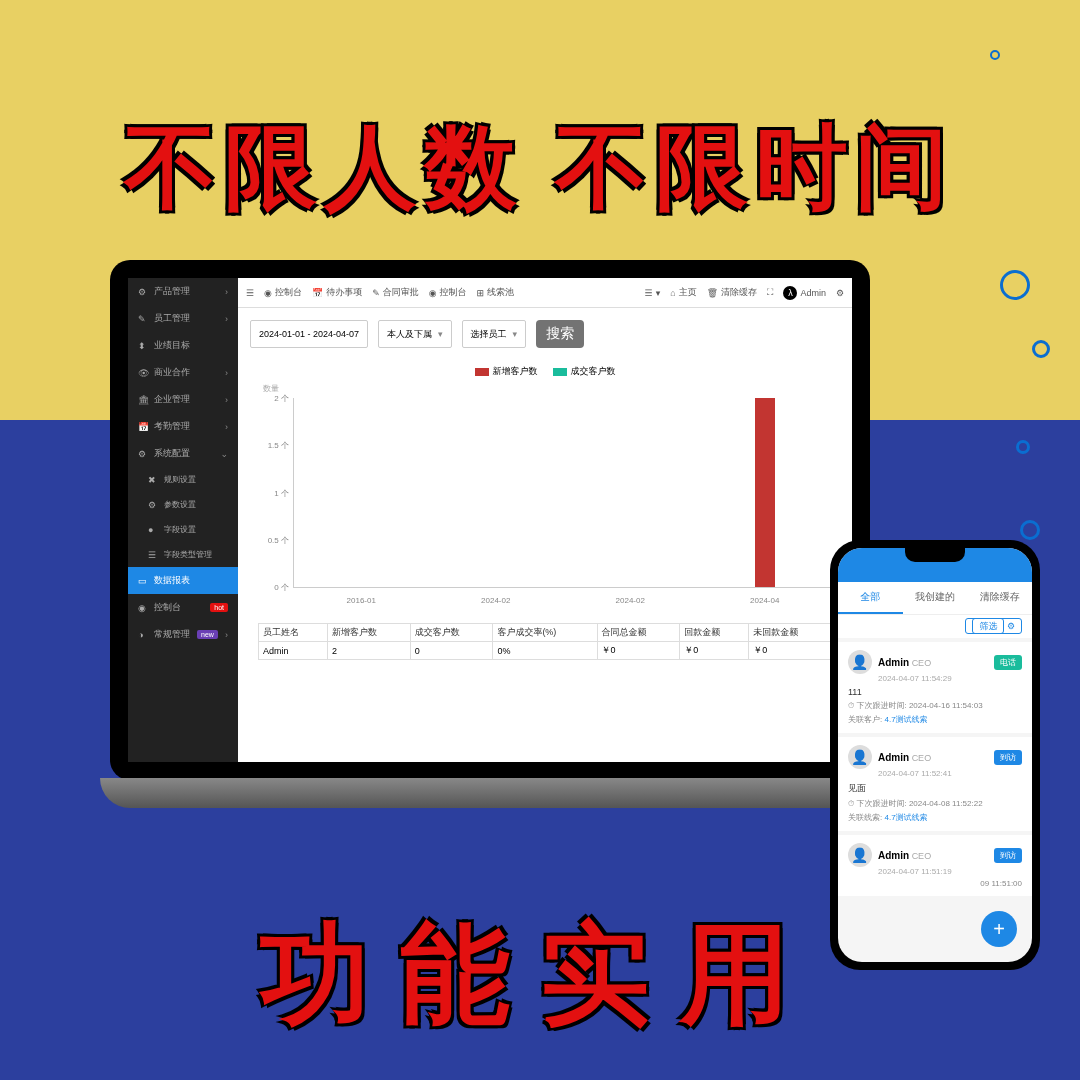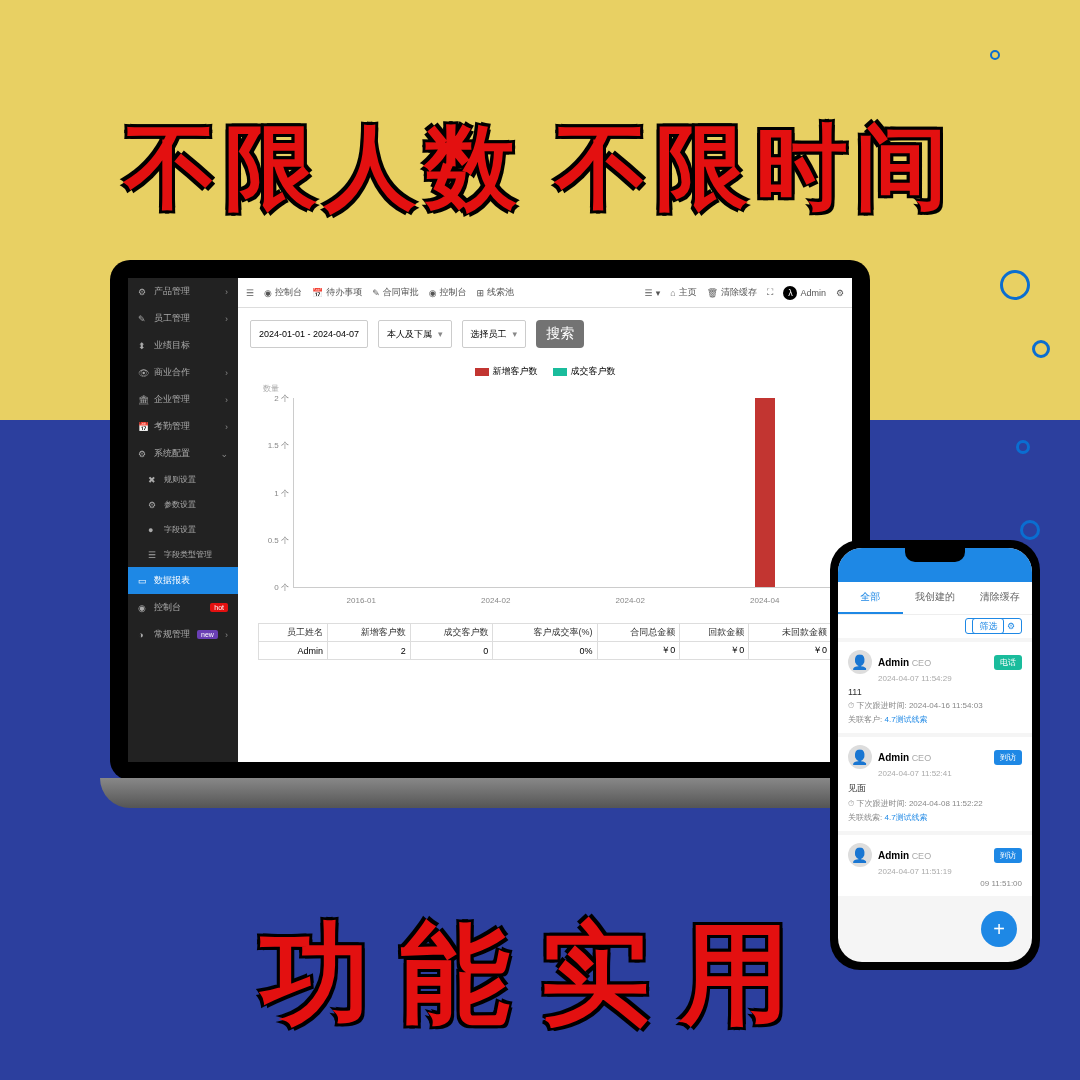--- a/index.html
+++ b/index.html
@@ -38,21 +38,21 @@
 .legend{text-align:center;font-size:9px;display:flex;justify-content:center;gap:15px;padding:5px}
 .legend-item{display:flex;align-items:center;gap:4px}
 .legend-swatch{width:14px;height:8px}
 .chart-area{padding:10px 20px;height:230px;position:relative}
 .chart-ylabel{position:absolute;left:25px;top:0;font-size:8px;color:#aaa}
 .chart-grid{position:absolute;left:55px;right:20px;top:15px;bottom:25px;border-left:1px solid #ccc;border-bottom:1px solid #ccc}
 .ytick{position:absolute;left:-30px;font-size:8px;color:#888;width:25px;text-align:right}
 .xtick{position:absolute;bottom:-18px;font-size:8px;color:#888;transform:translateX(-50%)}
 .bar{position:absolute;width:20px;background:#c23531}
 .table{margin:10px 20px;border-collapse:collapse;width:calc(100% - 40px);font-size:9px}
-.table th,.table td{border:1px solid #ddd;padding:2px 4px;text-align:right}
+.table th,.table td{border:1px solid #ddd;padding:2px 4px;text-align:left}
 .table th{color:#333;font-weight:normal}
 .phone{position:absolute;top:540px;right:40px;width:210px;height:430px;background:#000;border-radius:30px;padding:8px;z-index:10}
 .phone-screen{width:100%;height:100%;background:#f5f5f5;border-radius:24px;overflow:hidden;display:flex;flex-direction:column}
 .phone-notch{position:absolute;top:8px;left:50%;transform:translateX(-50%);width:60px;height:14px;background:#000;border-radius:0 0 10px 10px;z-index:2}
 .phone-header{height:34px;background:#1e88e5}
 .phone-tabs{display:flex;background:#fff;border-bottom:1px solid #eee}
 .phone-tab{flex:1;text-align:center;padding:8px 0;font-size:10px;color:#666;cursor:pointer}
 .phone-tab.active{color:#1e88e5;border-bottom:2px solid #1e88e5}
 .phone-filter{text-align:right;padding:5px 10px;font-size:9px;color:#1e88e5;background:#fff}
 .phone-filter span{border:1px solid #1e88e5;padding:2px 6px;border-radius:3px}

